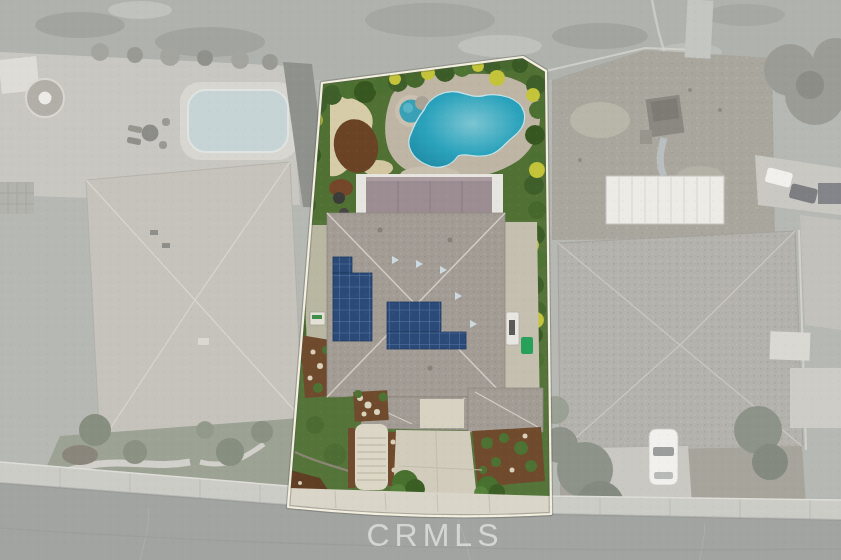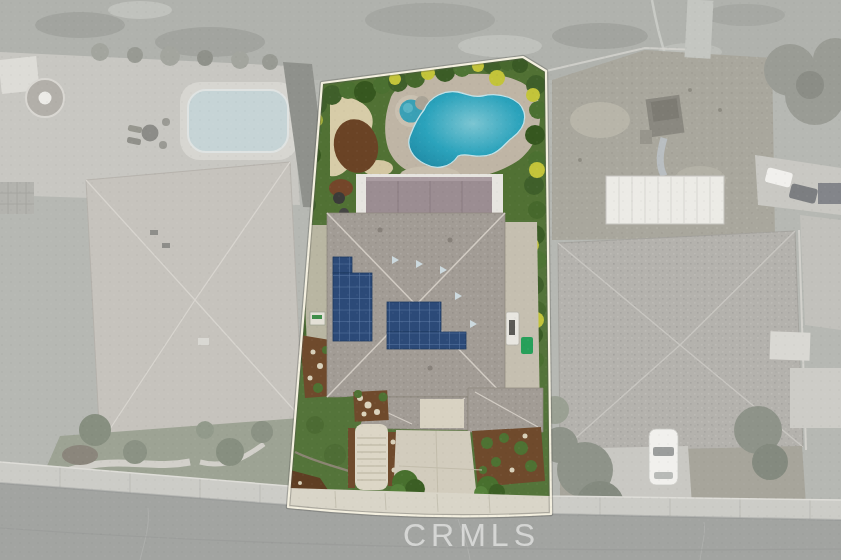--- a/index.html
+++ b/index.html
@@ -1,19 +1,19 @@
 <!DOCTYPE html>
 <html style="--background_desaturated: #b6b8b3; --street: #a2a4a1; --sidewalk: #ccccc7; --lot_boundary: #f4f0e0; --lawn: #54743a; --backyard_green: #517134; --pool_water: #2ba3bc; --pool_water_light: #7cc5d2; --pool_water_dark: #1e87a2; --spa_water: #3aa0b5; --roof: #a29c95; --patio_cover: #9b8d92; --solar_panel: #2c4a78; --solar_grid: #5b7aa6; --mulch: #6f4a2c; --driveway: #d2ccbd; --palm_yellow: #c3c43a; --trash_bin_green: #27a05a; --car_white: #f1f0ed; --watermark_color: rgba(255,255,255,0.55);"><head>
 <meta charset="utf-8">
 <style>
   html,body{margin:0;padding:0;background:#888;}
   #stage{position:relative;width:841px;height:560px;overflow:hidden;
          font-family:"Liberation Sans", sans-serif;background:var(--background_desaturated,#b6b8b3);}
   #stage svg{position:absolute;left:0;top:0;}
-  #watermark{position:absolute;left:330px;top:517px;width:210px;text-align:right;
+  #watermark{position:absolute;left:330px;top:517px;width:210px;text-align:center;
              font-size:32px;font-weight:400;letter-spacing:5px;
              color:var(--watermark_color,rgba(255,255,255,0.55));
              font-family:"Liberation Sans",sans-serif;user-select:none;}
 </style>
 </head>
 <body>
 
 <div id="stage">
 <svg width="841" height="560" viewBox="0 0 841 560">
   <defs>

